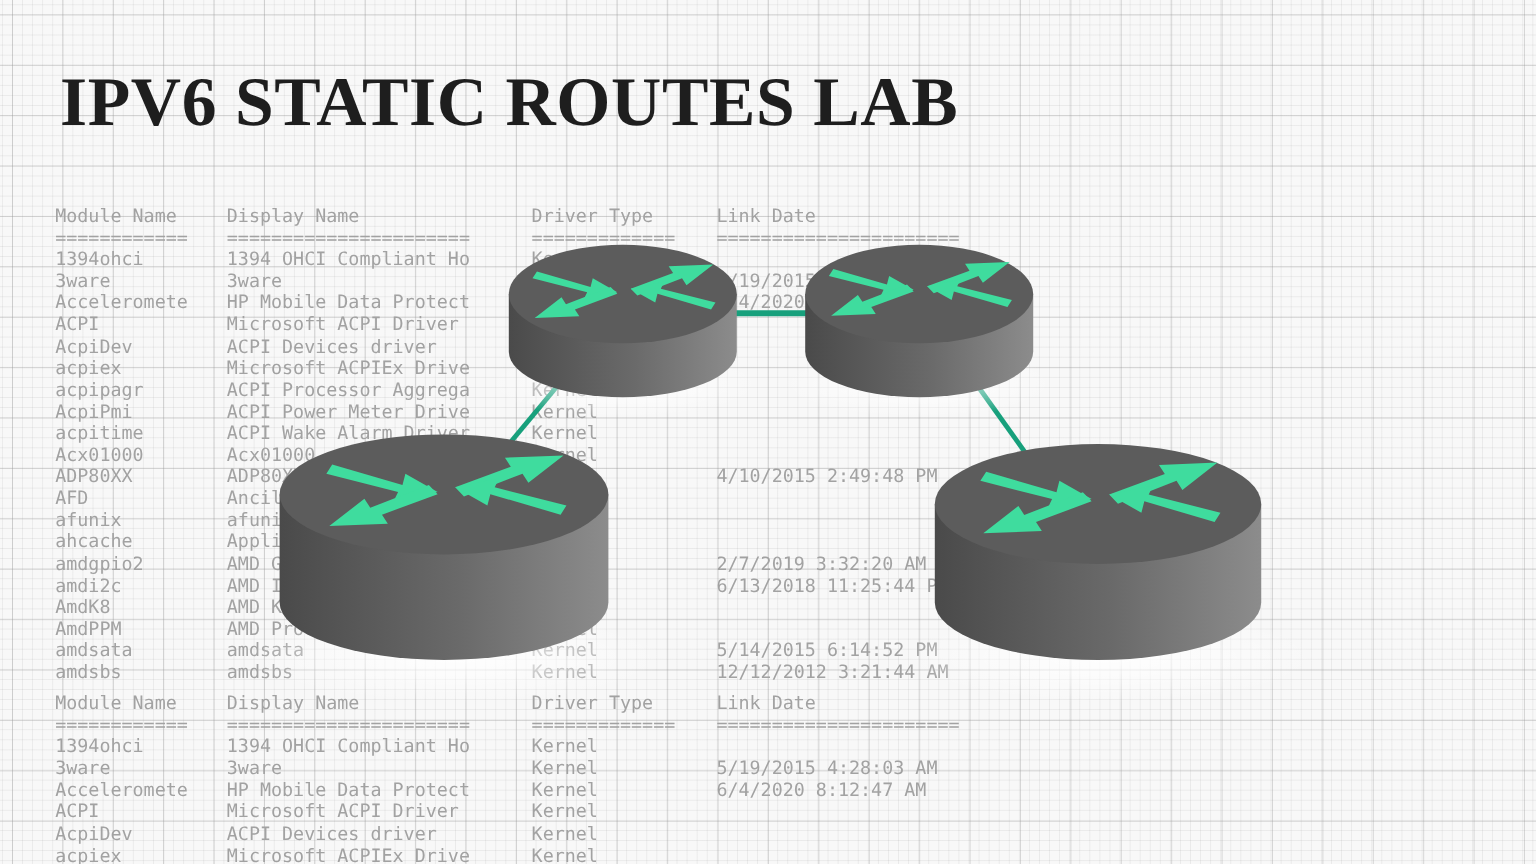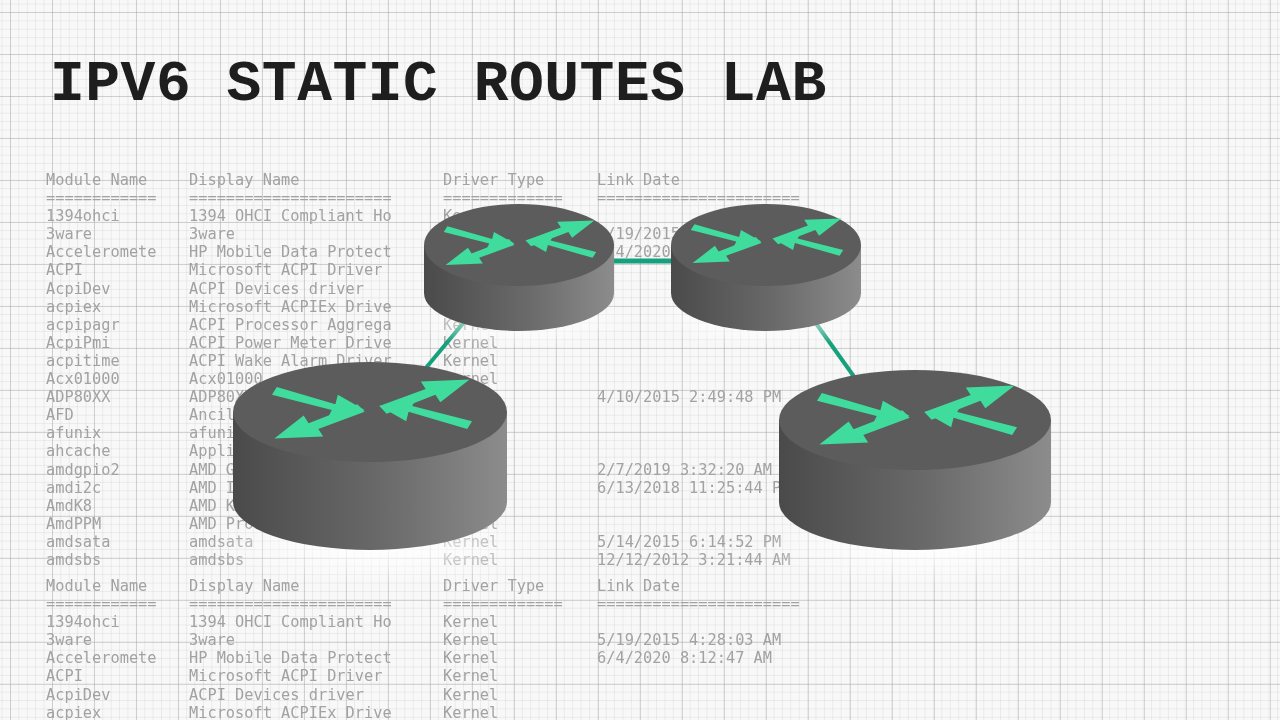--- a/index.html
+++ b/index.html
@@ -7,21 +7,21 @@
   .grid { position:absolute; inset:0;
     background-color:#f8f8f8;
     background-image:
       linear-gradient(to right, rgba(150,150,150,0.35) 1px, transparent 1px),
       linear-gradient(to bottom, rgba(150,150,150,0.35) 1px, transparent 1px),
       linear-gradient(to right, rgba(170,170,170,0.18) 1px, transparent 1px),
       linear-gradient(to bottom, rgba(170,170,170,0.18) 1px, transparent 1px);
     background-size: 42px 42px, 42px 42px, 8.4px 8.4px, 8.4px 8.4px;
     background-position: 10px 12px, 10px 12px, 10px 12px, 10px 12px;
   }
-  .title { position:absolute; left:50px; top:56px; font-family:Liberation Mono, monospace; font-weight:bold; font-size:58px; letter-spacing:0.5px; color:#1e1e1e; white-space:nowrap; line-height:1; transform:scaleX(1.0); transform-origin:left; }
+  .title { position:absolute; left:50px; top:56px; font-family:Liberation Serif, serif; font-weight:bold; font-size:58px; letter-spacing:0.5px; color:#1e1e1e; white-space:nowrap; line-height:1; transform:scaleX(1.0); transform-origin:left; }
   .listing { position:absolute; left:46px; font-family:"DejaVu Sans Mono", monospace; font-size:15.3px; line-height:18.1px; color:#a2a2a2; white-space:pre; }
   .listing .row { height:18.1px; }
   .col { display:inline-block; }
   .c1 { width:143px; } .c2 { width:254px; } .c3 { width:154px; } .c4 { width:260px; }
   svg.net { position:absolute; left:0; top:0; }
 </style>
 </head>
 <body>
 
 <div class="grid"></div>

